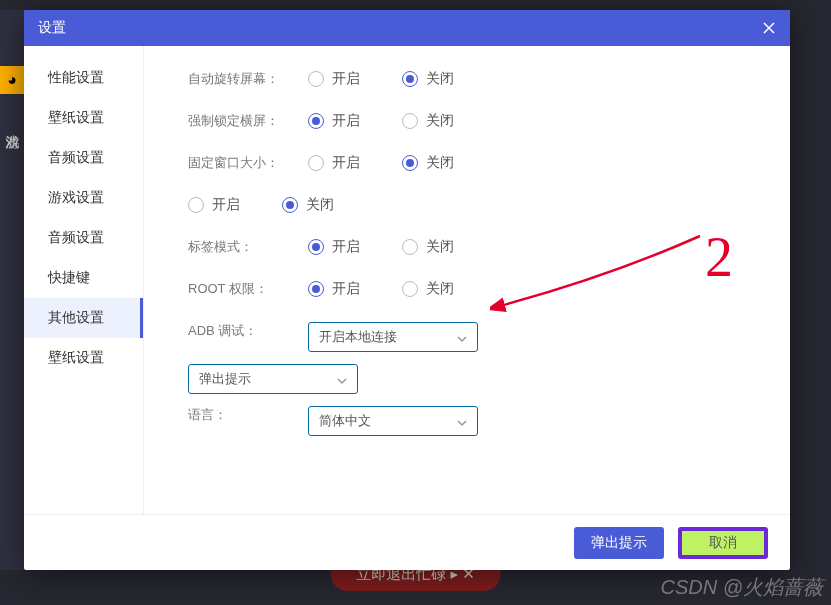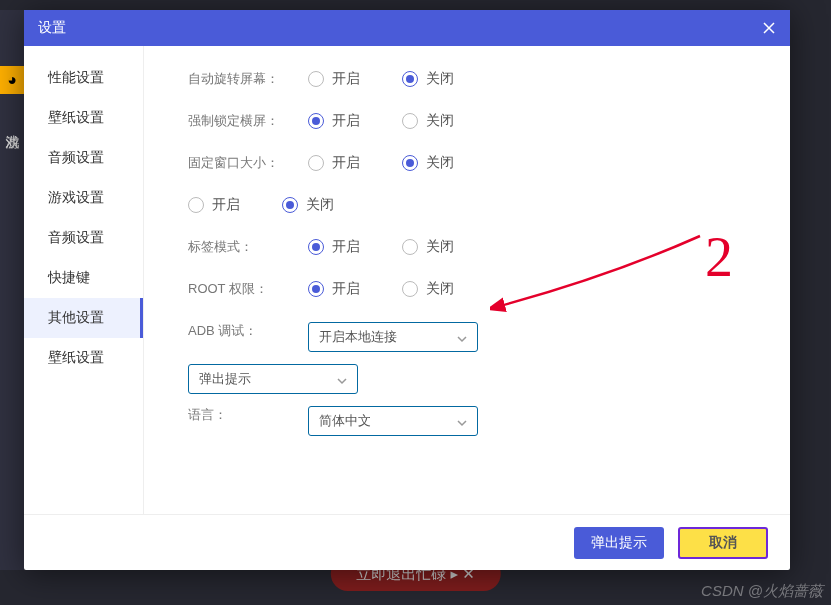--- a/index.html
+++ b/index.html
@@ -113,39 +113,39 @@
       gap: 14px;
       padding-right: 22px;
     }
     .btn {
       min-width: 90px; height: 32px;
       border-radius: 3px;
       display: flex; align-items: center; justify-content: center;
       font-size: 14px; cursor: pointer;
     }
     .btn-primary { background: #4a5bd8; color: #fff; }
-    .btn-secondary { background: #fde047; border: 2px solid #6d28d9; color: #555; font-weight: bold; }
+    .btn-secondary { background: #bef264; border: 4px solid #6d28d9; color: #555; }
     .annotation { position: absolute; right: 40px; top: 160px; pointer-events: none; }
     .left-strip {
       position: absolute; left: 0; top: 10px; height: 560px; width: 24px;
       background: #303140;
     }
     .left-strip .icon {
       width: 24px; height: 28px; margin-top: 56px;
       background: #ffb000;
       display:flex; align-items:center; justify-content:center;
       color:#000; font-size:16px;
     }
     .left-strip .txt {
       color: #ddd; font-size: 14px; margin-top: 30px;
       writing-mode: vertical-rl; padding-left:4px;
     }
     .watermark {
       position: absolute; right: 8px; bottom: 4px;
-      color: rgba(220,220,220,0.45); font-size: 15px;
+      color: rgba(220,220,220,0.45); font-size: 20px;
       font-style: italic;
     }
     .bg-pill {
       position:absolute; left:50%; bottom:14px; transform:translateX(-50%);
       background:#7f1d1d; color:#ccc; border-radius:20px;
       height:34px; padding:0 26px; display:flex; align-items:center;
       font-size:15px;
     }
   </style>
 </head>

